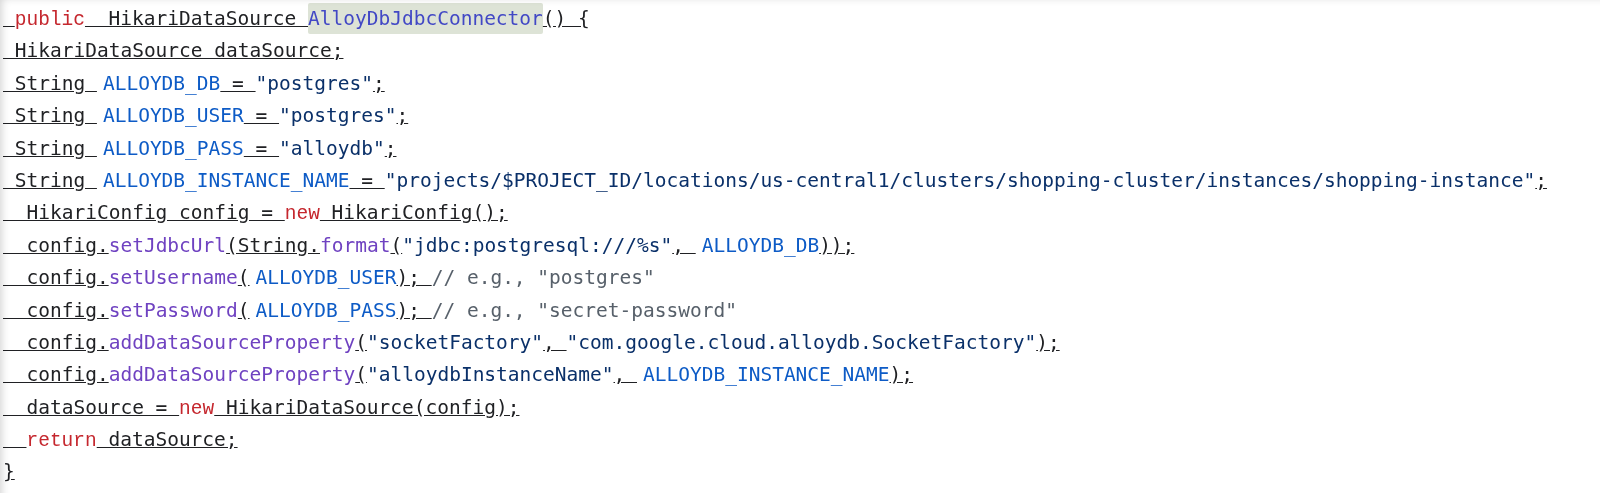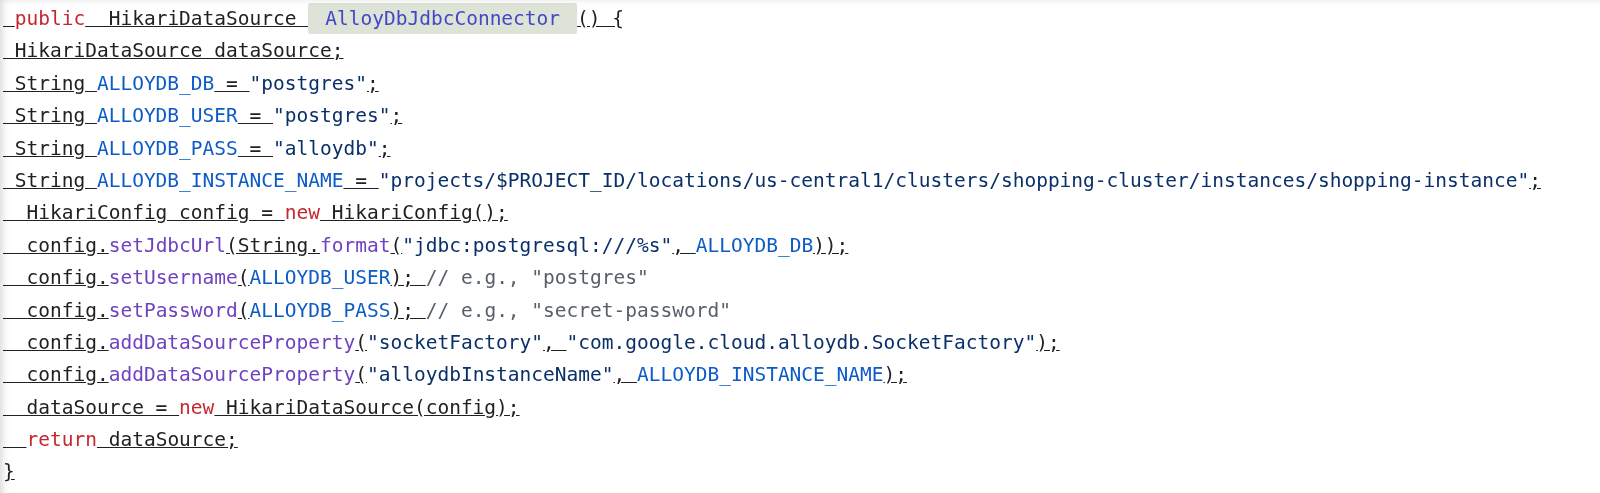--- a/index.html
+++ b/index.html
@@ -20,29 +20,29 @@
   .code-block {
     font-family: "DejaVu Sans Mono", "Liberation Mono", monospace;
     font-size: 19.5px;
     line-height: 32.4px;
     white-space: pre;
     padding: 3px 0 0 3px;
     color: var(--plain, #202124);
   }
   .code-line { height: 32.4px; }
   .tok-plain    { color: var(--plain, #202124); text-decoration: underline; }
-  .tok-keyword  { color: var(--keyword, #cf222e); }
-  .tok-constant { color: var(--constant, #0d5bc6); }
+  .tok-keyword  { color: var(--keyword, #cf222e); font-family: Liberation Mono, monospace; }
+  .tok-constant { color: var(--constant, #0d5bc6); margin-left: 6px; }
   .tok-function { color: var(--function, #6f42c1); }
   .tok-string   { color: var(--string, #0a3069); }
   .tok-comment  { color: var(--comment, #57606a); }
   .tok-highlight {
     color: var(--highlight_text, #4248c5);
     background: var(--highlight_bg, #dde3d6);
-    padding: 4px 17px;
+    padding: 4px 0;
     border-radius: 2px;
   }
 </style>
 </head>
 <body>
 
 <div class="edge-shade"></div>
 
 <div class="code-block"><div class="code-line"><span class="tok-plain"> </span><span class="tok-keyword">public</span><span class="tok-plain">  HikariDataSource </span><span class="tok-highlight">AlloyDbJdbcConnector</span><span class="tok-plain">() {</span></div><div class="code-line"><span class="tok-plain"> HikariDataSource dataSource;</span></div><div class="code-line"><span class="tok-plain"> String </span><span class="tok-constant">ALLOYDB_DB</span><span class="tok-plain"> = </span><span class="tok-string">"postgres"</span><span class="tok-plain">;</span></div><div class="code-line"><span class="tok-plain"> String </span><span class="tok-constant">ALLOYDB_USER</span><span class="tok-plain"> = </span><span class="tok-string">"postgres"</span><span class="tok-plain">;</span></div><div class="code-line"><span class="tok-plain"> String </span><span class="tok-constant">ALLOYDB_PASS</span><span class="tok-plain"> = </span><span class="tok-string">"alloydb"</span><span class="tok-plain">;</span></div><div class="code-line"><span class="tok-plain"> String </span><span class="tok-constant">ALLOYDB_INSTANCE_NAME</span><span class="tok-plain"> = </span><span class="tok-string">"projects/$PROJECT_ID/locations/us-central1/clusters/shopping-cluster/instances/shopping-instance"</span><span class="tok-plain">;</span></div><div class="code-line"><span class="tok-plain">  HikariConfig config = </span><span class="tok-keyword">new</span><span class="tok-plain"> HikariConfig();</span></div><div class="code-line"><span class="tok-plain">  config.</span><span class="tok-function">setJdbcUrl</span><span class="tok-plain">(String.</span><span class="tok-function">format</span><span class="tok-plain">(</span><span class="tok-string">"jdbc:postgresql:///%s"</span><span class="tok-plain">, </span><span class="tok-constant">ALLOYDB_DB</span><span class="tok-plain">));</span></div><div class="code-line"><span class="tok-plain">  config.</span><span class="tok-function">setUsername</span><span class="tok-plain">(</span><span class="tok-constant">ALLOYDB_USER</span><span class="tok-plain">); </span><span class="tok-comment">// e.g., "postgres"</span></div><div class="code-line"><span class="tok-plain">  config.</span><span class="tok-function">setPassword</span><span class="tok-plain">(</span><span class="tok-constant">ALLOYDB_PASS</span><span class="tok-plain">); </span><span class="tok-comment">// e.g., "secret-password"</span></div><div class="code-line"><span class="tok-plain">  config.</span><span class="tok-function">addDataSourceProperty</span><span class="tok-plain">(</span><span class="tok-string">"socketFactory"</span><span class="tok-plain">, </span><span class="tok-string">"com.google.cloud.alloydb.SocketFactory"</span><span class="tok-plain">);</span></div><div class="code-line"><span class="tok-plain">  config.</span><span class="tok-function">addDataSourceProperty</span><span class="tok-plain">(</span><span class="tok-string">"alloydbInstanceName"</span><span class="tok-plain">, </span><span class="tok-constant">ALLOYDB_INSTANCE_NAME</span><span class="tok-plain">);</span></div><div class="code-line"><span class="tok-plain">  dataSource = </span><span class="tok-keyword">new</span><span class="tok-plain"> HikariDataSource(config);</span></div><div class="code-line"><span class="tok-plain">  </span><span class="tok-keyword">return</span><span class="tok-plain"> dataSource;</span></div><div class="code-line"><span class="tok-plain">}</span></div></div>
 

